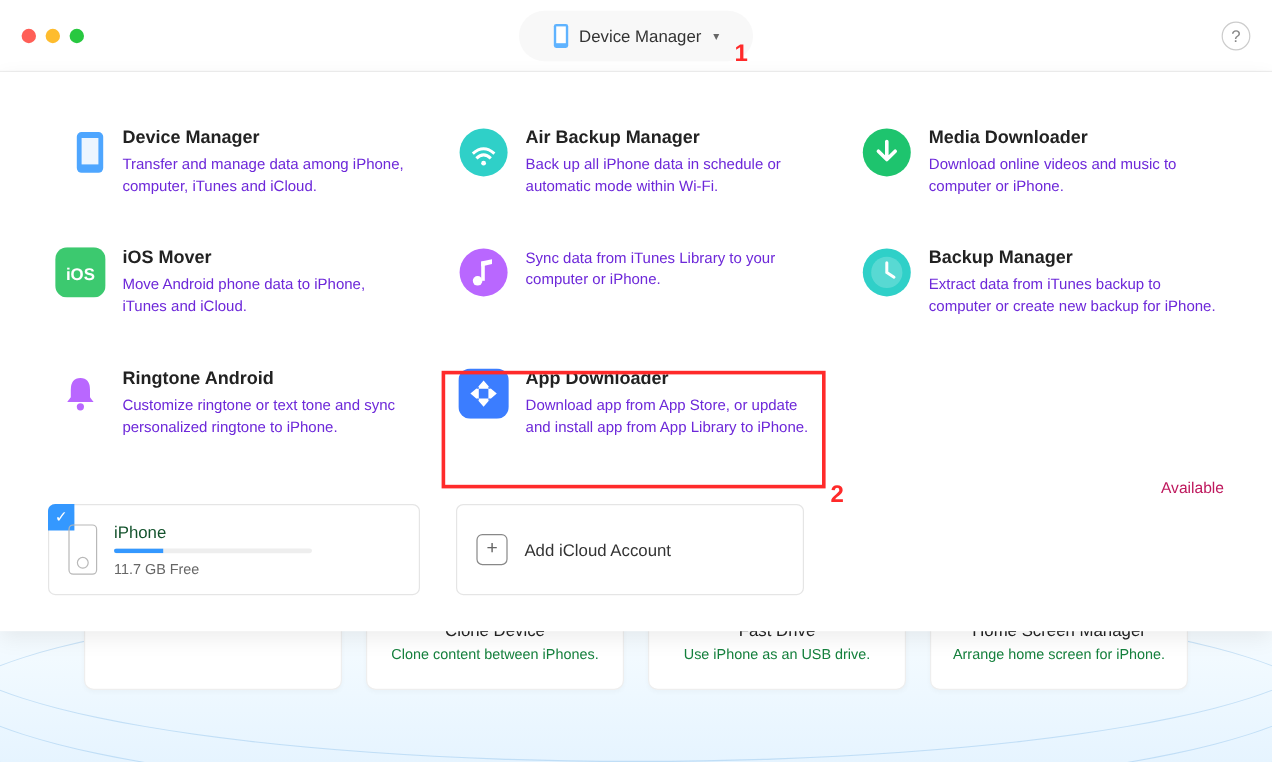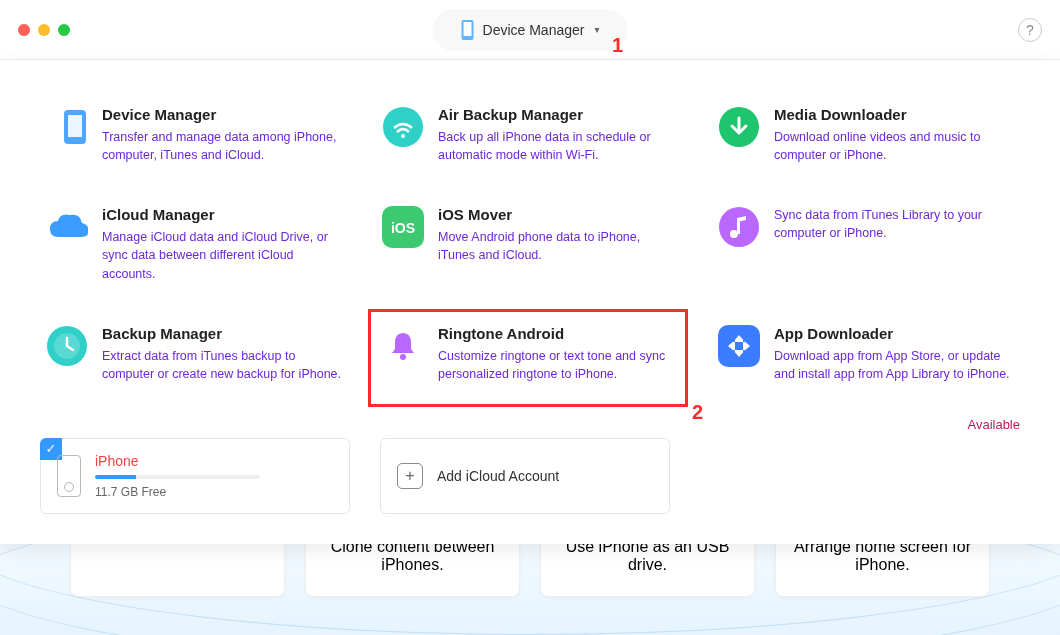--- a/index.html
+++ b/index.html
@@ -142,21 +142,21 @@
       border: 1.5px solid #b8b8b8;
       border-radius: 4px;
       position: relative;
     }
     .phone-outline::after {
       content: ''; position: absolute;
       width: 8px; height: 8px; border: 1px solid #b8b8b8; border-radius: 50%;
       bottom: 4px; left: 50%; transform: translateX(-50%);
     }
     .dev-info { flex: 1; }
-    .dev-name { font-size: 14px; color: #ef4444; margin-bottom: 6px; }
+    .dev-name { font-size: 14px; color: #14532d; margin-bottom: 6px; }
     .storage-bar { width: 165px; height: 4px; background: #eee; border-radius: 2px; overflow: hidden; margin-bottom: 6px; }
     .storage-fill { height: 100%; background: #3498ff; width: 25%; }
     .storage-txt { font-size: 12px; color: #666; }
     .add-icloud {
       width: 290px;
       border: 1px solid #e5e5e5;
       border-radius: 6px;
       padding: 14px 16px;
       display: flex;
       gap: 14px;
@@ -200,21 +200,21 @@
       padding: 18px 16px 22px;
       text-align: center;
       box-shadow: 0 1px 4px rgba(0,0,0,0.03);
     }
     .bicon {
       width: 22px; height: 8px;
       border-radius: 3px;
       margin: 0 auto 10px;
     }
     .btitle { font-size: 14px; color: #222; font-weight: 500; margin-bottom: 5px; }
-    .bdesc { font-size: 16px; color: #000000; }
+    .bdesc { font-size: 12px; color: #15803d; }
     .bcard:first-child .bicon { display: none; }
     .bcard:first-child { padding-top: 5px; }
     .bcard:first-child .btitle, .bcard:first-child .bdesc { display: none; }
   </style>
 </head>
 <body>
 
 <div class="titlebar">
   <div class="traffic-lights">
     <div class="traffic-dot dot-red"></div>
@@ -292,31 +292,20 @@
       <div class="cell">
     <div class="ico">
           <svg width="42" height="42">
             <circle cx="21" cy="21" r="20" fill="#1ec46e"></circle>
             <path d="M21 12 L21 26 M14 20 L21 27 L28 20" stroke="#fff" stroke-width="3" fill="none" stroke-linecap="round" stroke-linejoin="round"></path>
           </svg>
         </div>
     <div class="txtcol">
       <div class="title">Media Downloader</div>
       <div class="desc">Download online videos and music to computer or iPhone.</div>
-    </div>
-      </div>
-      <div class="cell">
-    <div class="ico">
-          <svg width="44" height="32">
-            <path d="M12 26 Q4 26 4 18 Q4 10 12 10 Q14 2 24 4 Q34 2 36 12 Q44 14 42 22 Q42 26 34 26 Z" fill="#3b9dff"></path>
-          </svg>
-        </div>
-    <div class="txtcol">
-      <div class="title">iCloud Manager</div>
-      <div class="desc">Manage iCloud data and iCloud Drive, or sync data between different iCloud accounts.</div>
     </div>
       </div>
       <div class="cell">
     <div class="ico">
           <svg width="42" height="42">
             <rect width="42" height="42" rx="10" fill="#3cc96f"></rect>
             <text x="21" y="27" font-size="14" font-weight="bold" fill="#fff" text-anchor="middle" font-family="Arial">iOS</text>
           </svg>
         </div>
     <div class="txtcol">

